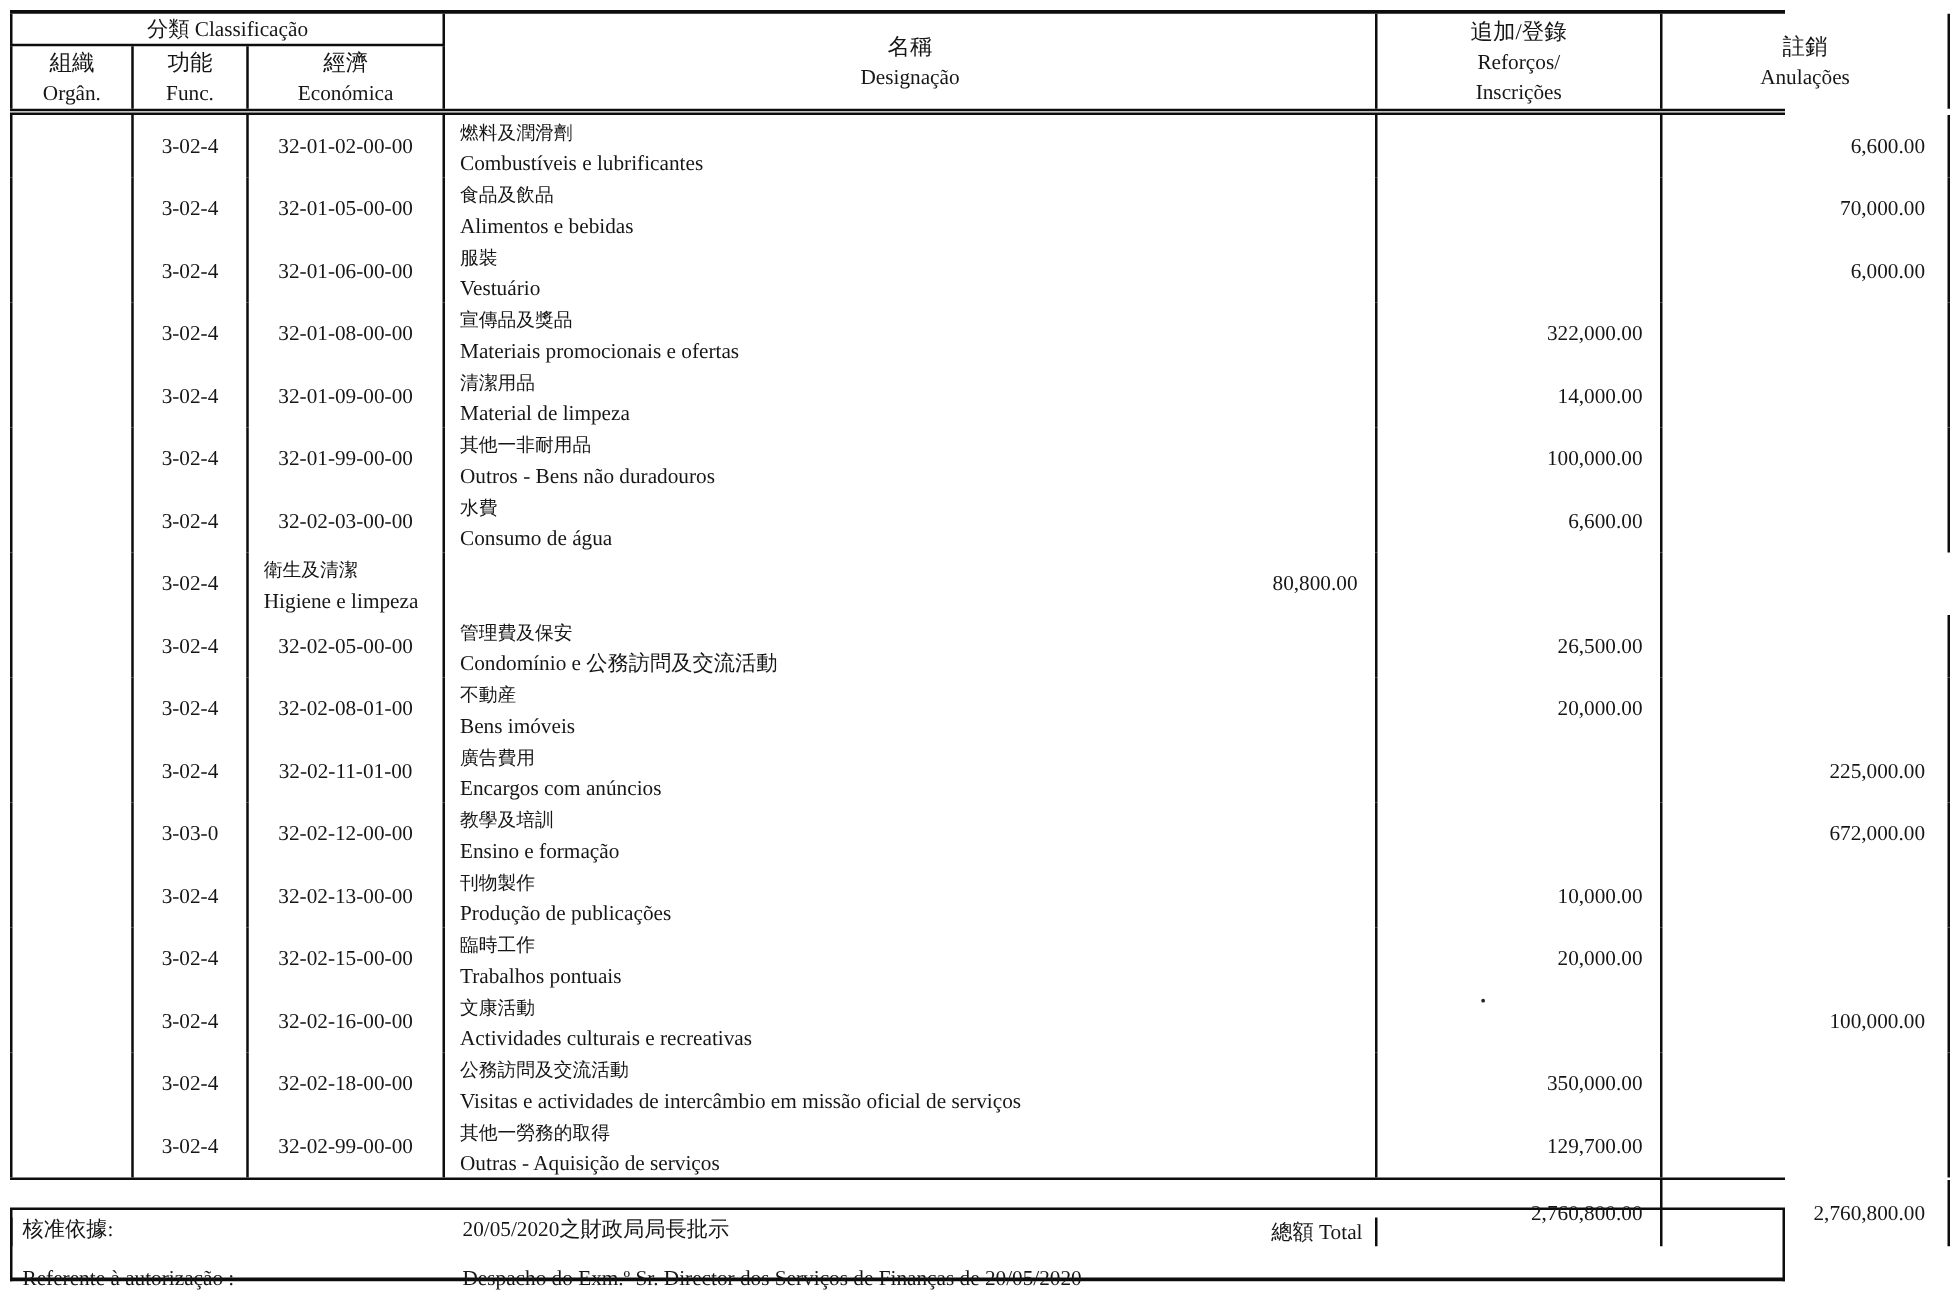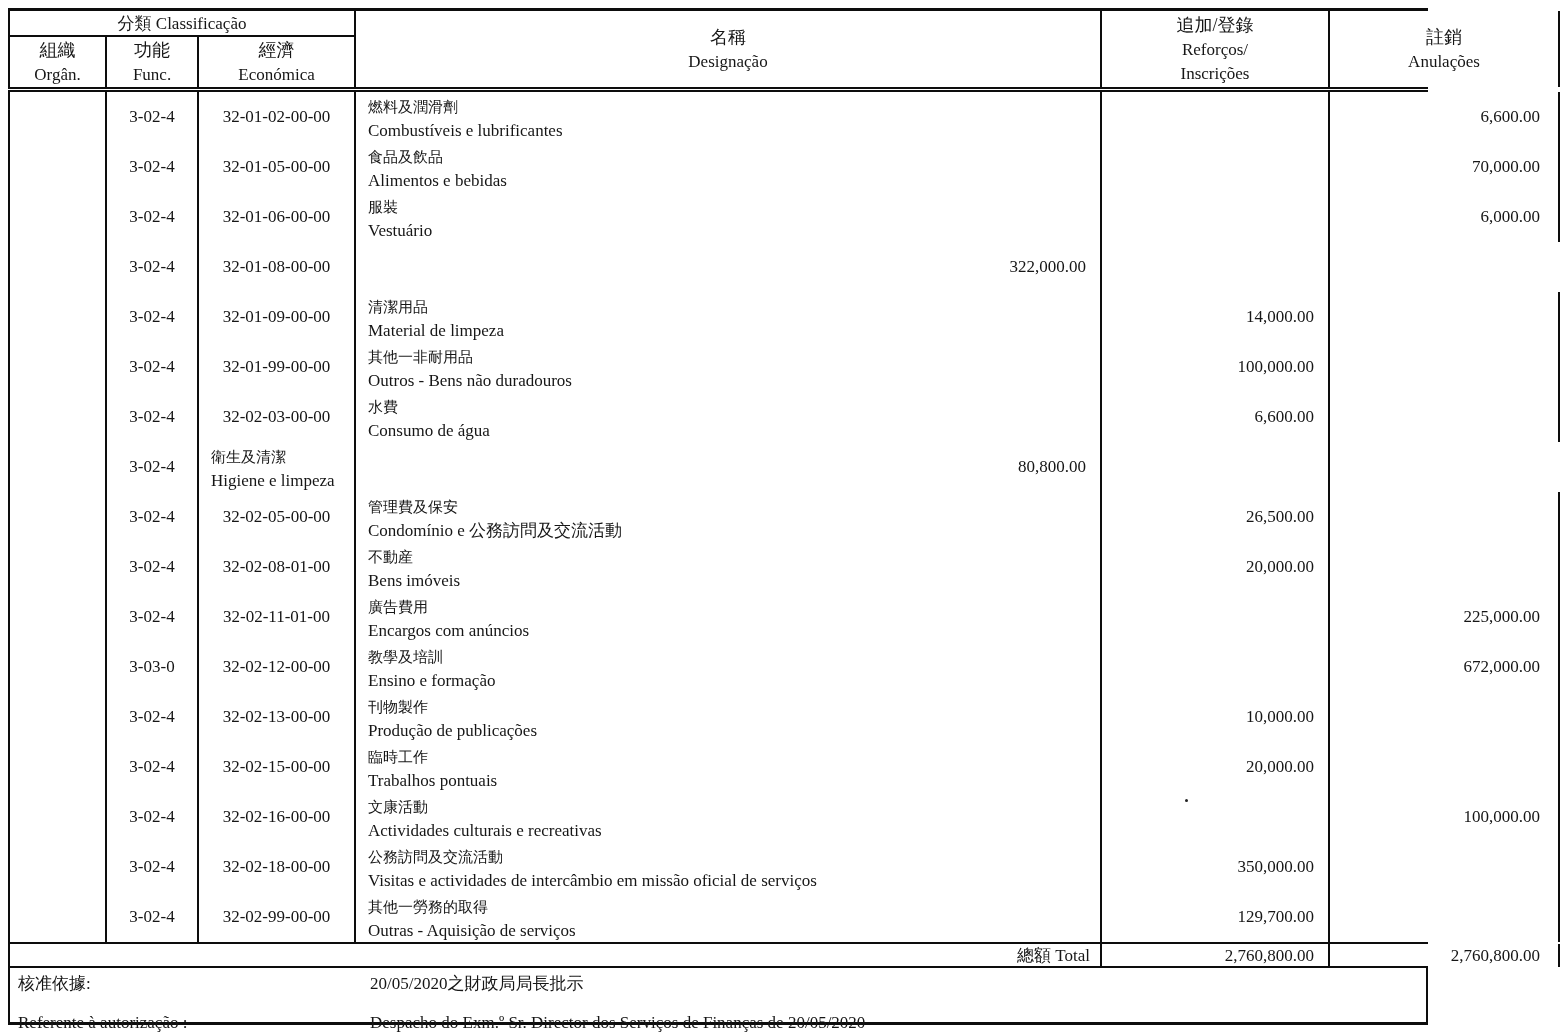--- a/index.html
+++ b/index.html
@@ -44,21 +44,21 @@
   .c-anu  { border-right: 2px solid #0d0d0d; display: flex; align-items: center; justify-content: flex-end; padding-right: 18px; }
 
   
   .total {
     display: grid; grid-template-columns: 1094px 228px 230px;
     height: 26px;
     border-top: 2.5px solid #0d0d0d;
     border-bottom: 2.5px solid #0d0d0d;
     font-size: 17px;
   }
-  .t-label { border-left: 2px solid #0d0d0d; border-right: 2px solid #0d0d0d; display: flex; align-items: center; justify-content: flex-end; padding-right: 10px; }
+  .t-label { border-left: 2px solid #0d0d0d; border-right: 2px solid #0d0d0d; display: flex; align-items: center; justify-content: flex-end; padding-right: 10px; margin-top: 30px; }
   .t-ref   { border-right: 2px solid #0d0d0d; display: flex; align-items: center; justify-content: flex-end; padding-right: 14px; }
   .t-anu   { border-right: 2px solid #0d0d0d; display: flex; align-items: center; justify-content: flex-end; padding-right: 18px; }
 
   
   .tfoot {
     position: relative; height: 57px;
     border-left: 2px solid #0d0d0d; border-right: 2px solid #0d0d0d; border-bottom: 3px solid #0d0d0d;
     font-size: 17px;
   }
   .tfoot .l1 { position: absolute; top: 4px; }
@@ -137,20 +137,24 @@
         <div class="pt">Vestuário</div>
       </div>
       <div class="td c-ref"></div>
       <div class="td c-anu">6,000.00</div>
     </div>
 
     <div class="tr cols">
       <div class="td c-org"></div>
       <div class="td c-func">3-02-4</div>
       <div class="td c-econ">32-01-08-00-00</div>
+      <div class="td c-name">
+        <div class="zh">宣傳品及獎品</div>
+        <div class="pt">Materiais promocionais e ofertas</div>
+      </div>
       <div class="td c-ref">322,000.00</div>
       <div class="td c-anu"></div>
     </div>
 
     <div class="tr cols">
       <div class="td c-org"></div>
       <div class="td c-func">3-02-4</div>
       <div class="td c-econ">32-01-09-00-00</div>
       <div class="td c-name">
         <div class="zh">清潔用品</div>

